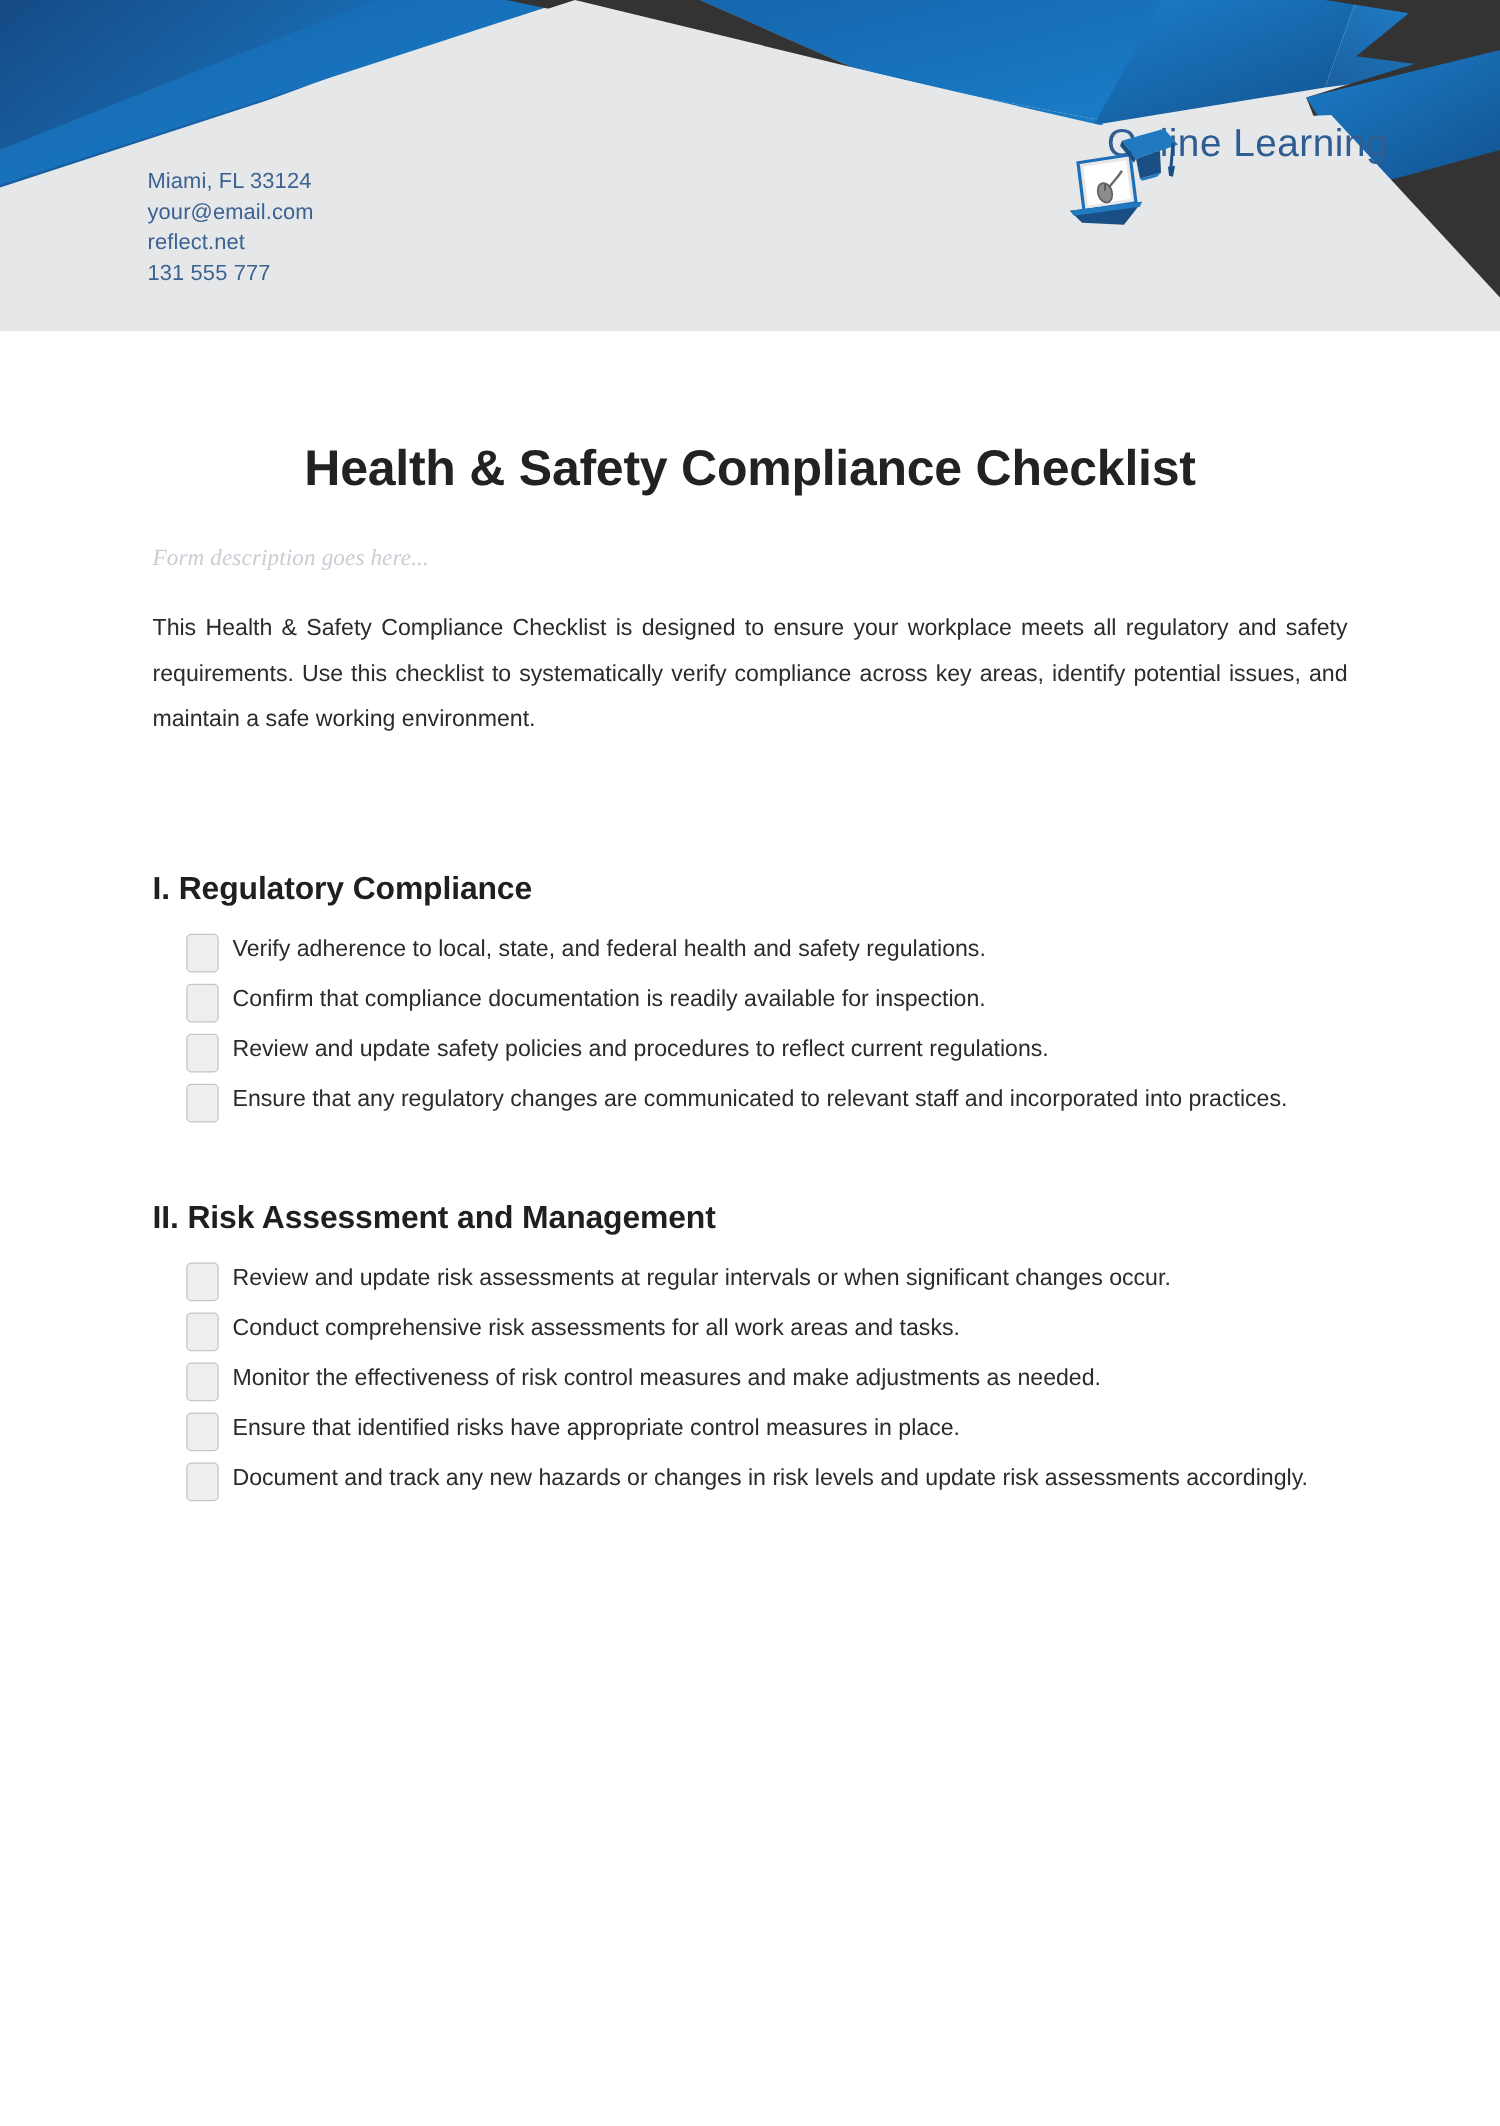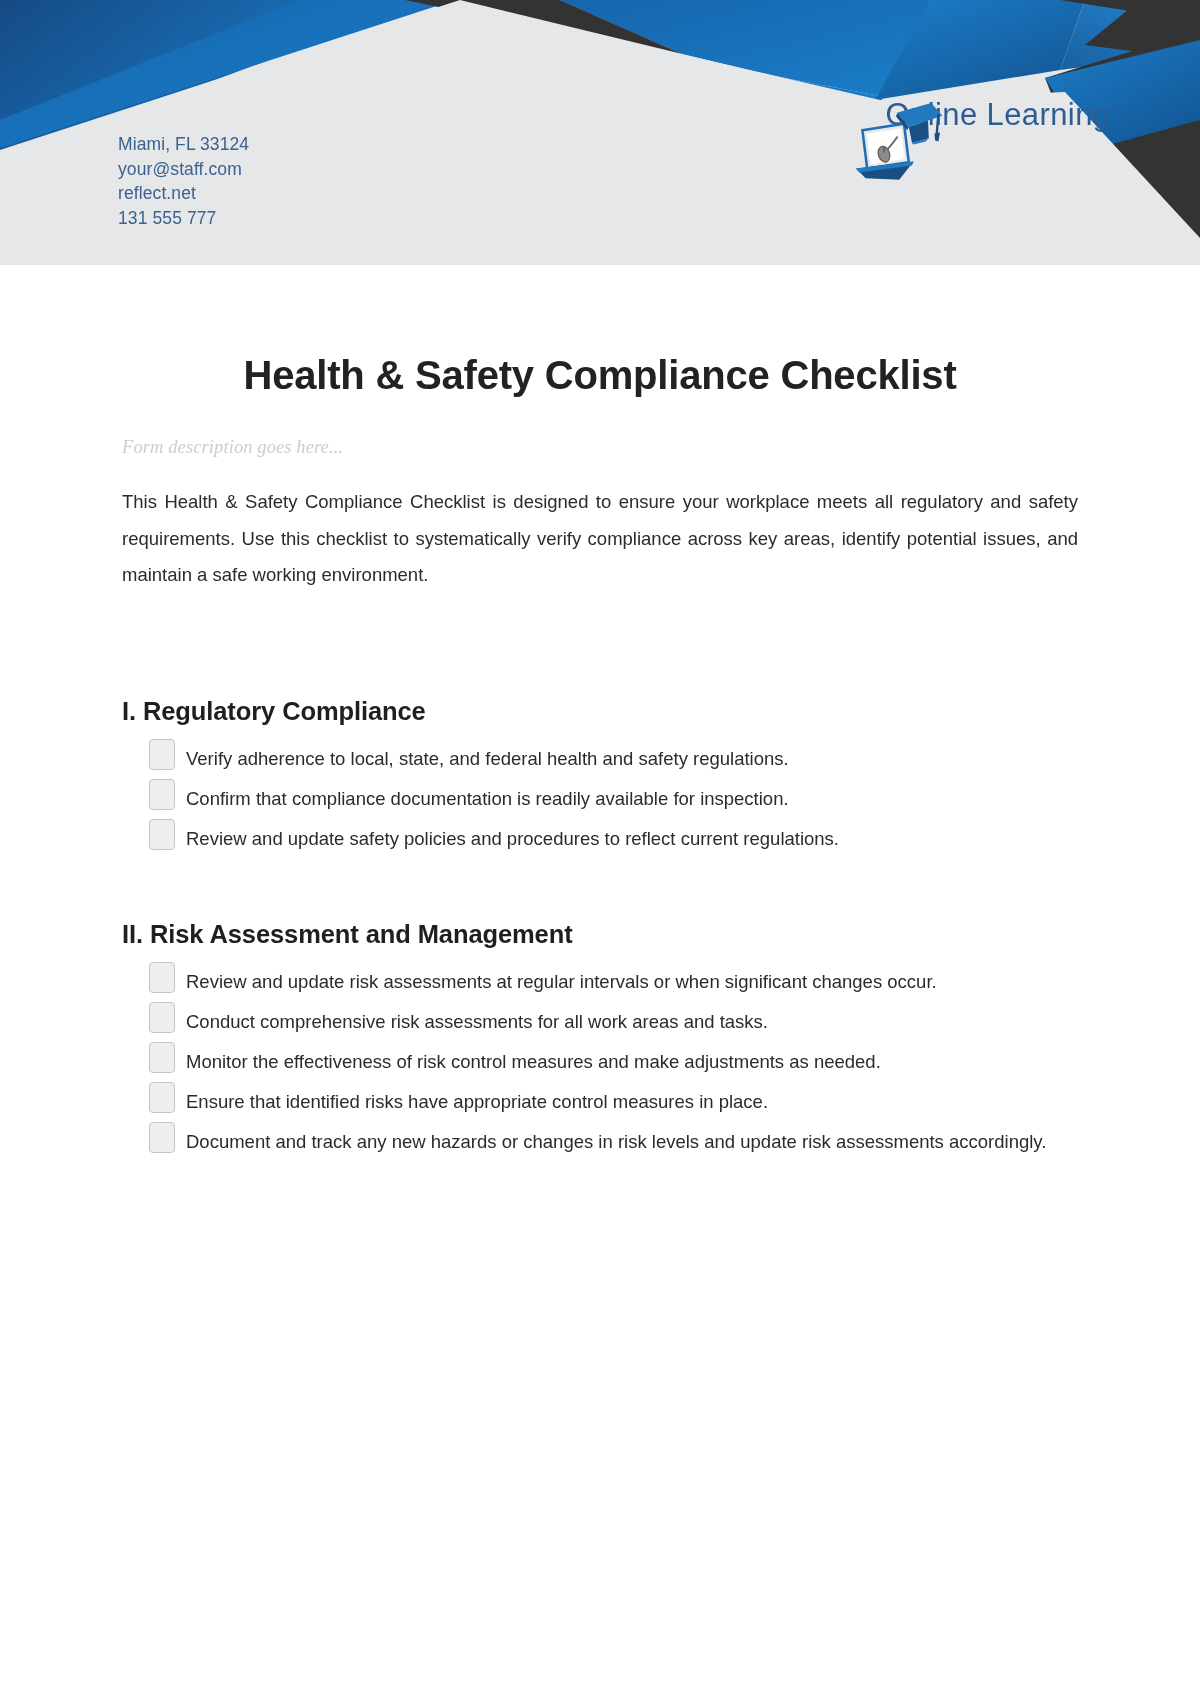--- a/index.html
+++ b/index.html
@@ -115,21 +115,21 @@
     letter-spacing: -0.1px;
   }
 
   .checklist {
     list-style: none;
     margin: 0;
     padding: 0 0 0 27px;
   }
   .checklist-item {
     display: flex;
-    align-items: flex-start;
+    align-items: flex-end;
     margin-bottom: 1px;
   }
   .checkbox {
     flex: 0 0 auto;
     width: 24px;
     height: 29px;
     border: 1px solid #c5c5c5;
     border-radius: 4px;
     background: #eeeeee;
     margin-right: 11px;
@@ -198,21 +198,21 @@
     <polygon points="0,268 0,150 460,0 905,108 1200,268" fill="#e6e7e9"></polygon>
     <polygon points="0,268 0,152 455,2 880,100 1065,92 1200,238 1200,268" fill="#e6e7e9"></polygon>
 
     <polygon points="905,108 1200,240 1200,268 905,268" fill="#e6e7e9"></polygon>
 
     <rect x="0" y="265" width="1200" height="3" fill="#ffffff"></rect>
   </svg>
 
   <div class="contact-block">
     <span class="contact-line">Miami, FL 33124</span>
-    <span class="contact-line">your@staff.com</span>
+    <span class="contact-line">your@email.com</span>
     <span class="contact-line">reflect.net</span>
     <span class="contact-line">131 555 777</span>
   </div>
 
   <div class="brand-block">
     <svg class="brand-mark" viewBox="0 0 120 110" aria-hidden="true">
 
       <polygon points="18,44 70,36 76,84 24,92" fill="none" stroke="#1f6fb8" stroke-width="3.2"></polygon>
 
       <polygon points="23,48 66,41.5 71,80 28,87" fill="#ffffff"></polygon>
@@ -255,20 +255,24 @@
         <span class="item-text">Verify adherence to local, state, and federal health and safety regulations.</span>
       </li>
       <li class="checklist-item single">
         <span class="checkbox"></span>
         <span class="item-text">Confirm that compliance documentation is readily available for inspection.</span>
       </li>
       <li class="checklist-item single">
         <span class="checkbox"></span>
         <span class="item-text">Review and update safety policies and procedures to reflect current regulations.</span>
       </li>
+      <li class="checklist-item">
+        <span class="checkbox"></span>
+        <span class="item-text">Ensure that any regulatory changes are communicated to relevant staff and incorporated into practices.</span>
+      </li>
     </ul>
   </div>
 
   <div class="section">
     <h2 class="section-heading">II. Risk Assessment and Management</h2>
     <ul class="checklist">
       <li class="checklist-item">
         <span class="checkbox"></span>
         <span class="item-text">Review and update risk assessments at regular intervals or when significant changes occur.</span>
       </li>

